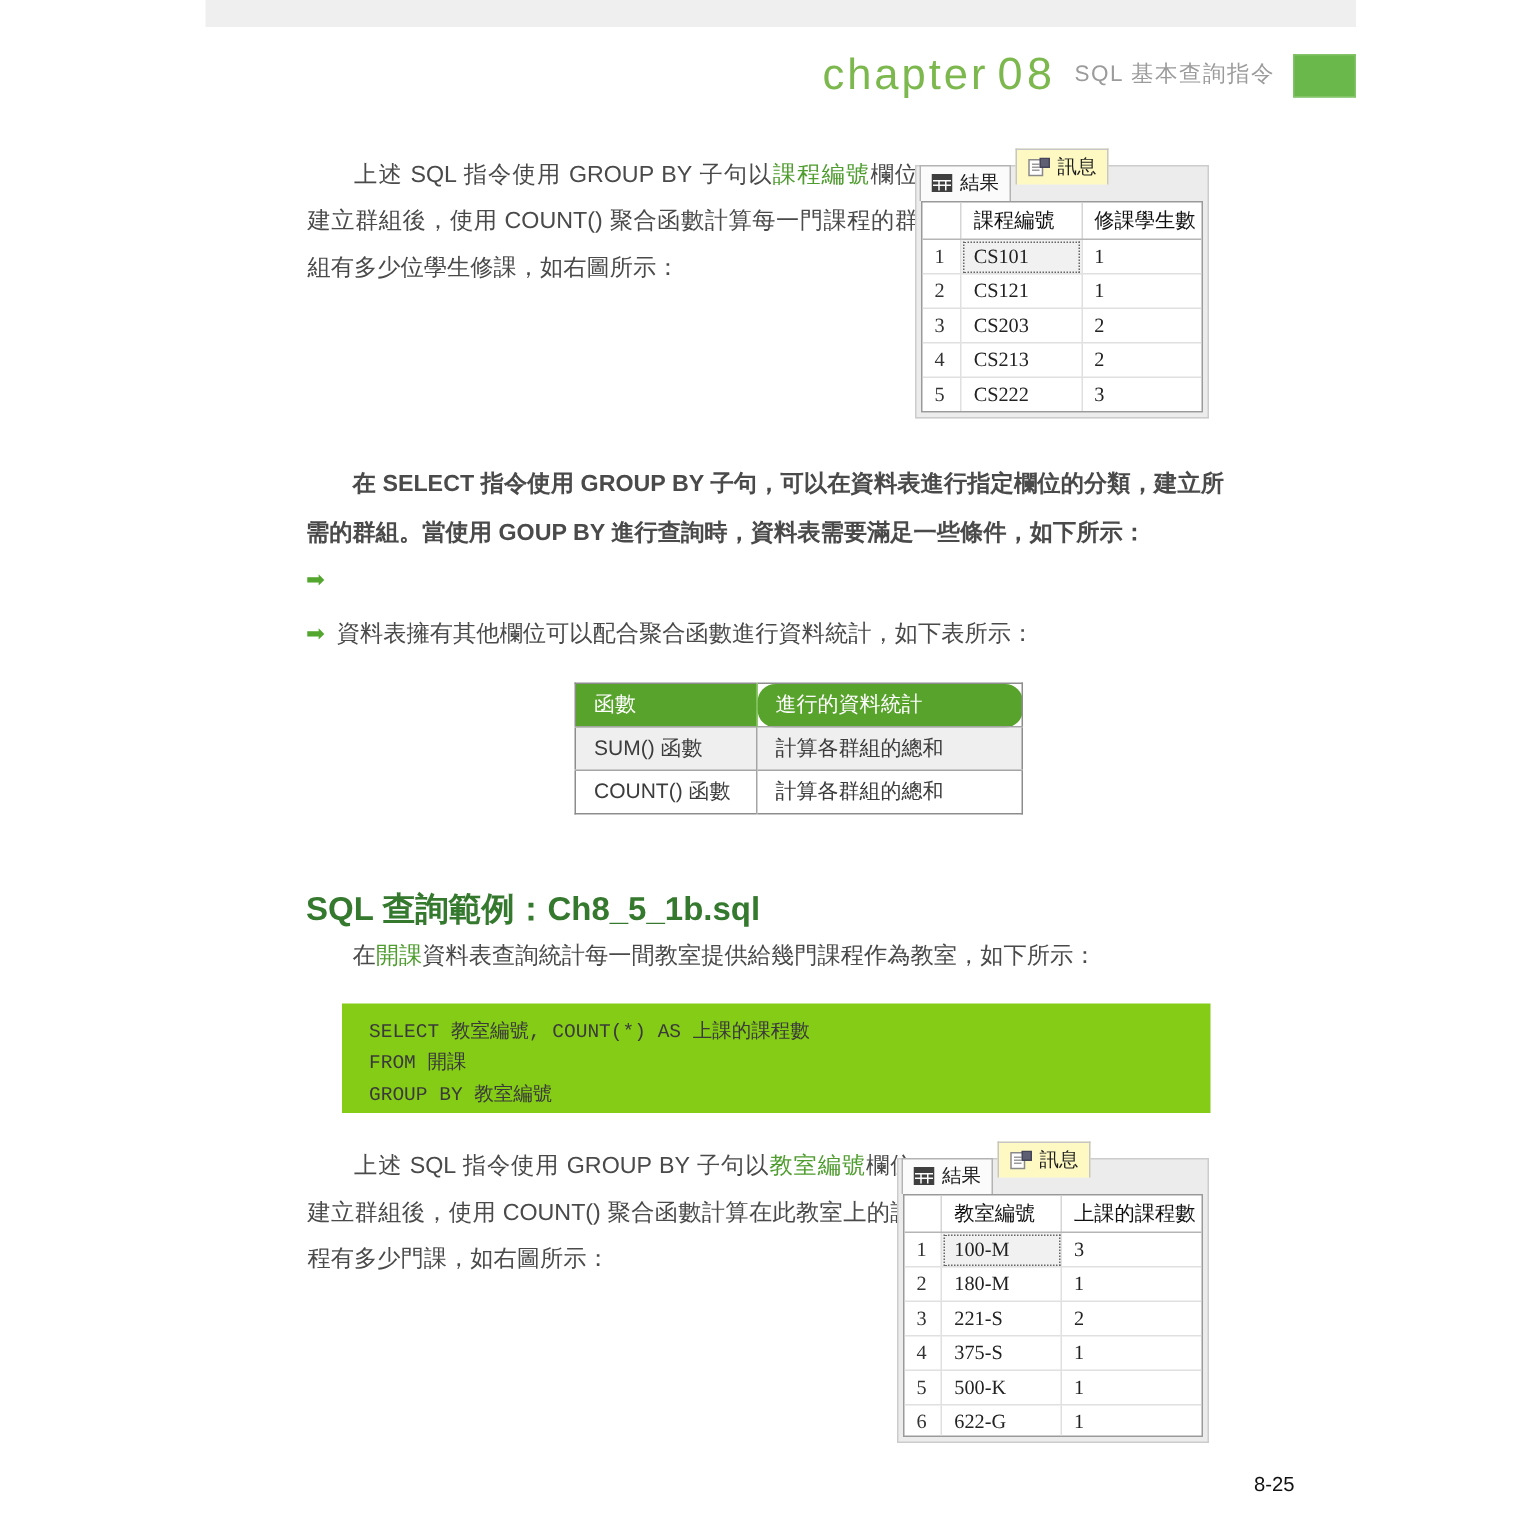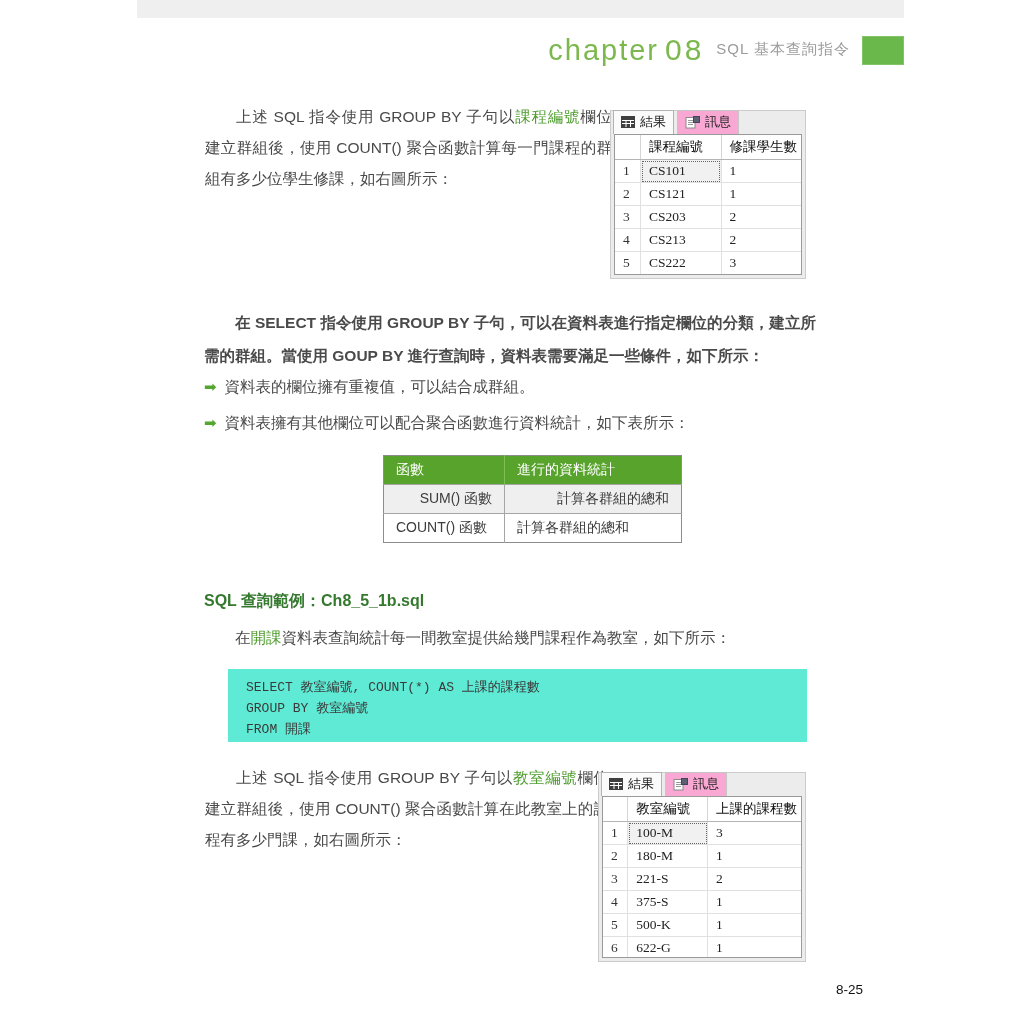--- a/index.html
+++ b/index.html
@@ -25,37 +25,37 @@
   .bullet-arrow{color:#53a62e;font-size:15px;line-height:30px;}
 
   
   .stats{position:absolute;left:383px;top:455px;border-collapse:collapse;border:1px solid #8d8d8d;}
   .stats th{background:#58a32c;color:#fff;font-size:14px;font-weight:normal;text-align:left;
             padding:5px 12px;border-right:1px solid #7fbf58;height:18px;}
   .stats td{font-size:14px;color:#3c3c3c;padding:5px 12px;border-top:1px solid #a5a5a5;
             border-right:1px solid #a5a5a5;height:17px;}
   .stats td:last-child,.stats th:last-child{border-right:none;}
   .stats .c1{width:96px;}
-  .stats .c2{width:152px;}
-  .stats tr.alt td{background:#efefef;text-align:right;}
-
-  
-  .sql-heading{position:absolute;left:204px;top:591px;font-size:16px;font-weight:bold;color:#35792f;}
+  .stats .c2{width:152px;border-radius:12px;}
+  .stats tr.alt td{background:#efefef;}
+
+  
+  .sql-heading{position:absolute;left:204px;top:591px;font-size:22px;font-weight:bold;color:#35792f;}
   .code{position:absolute;left:228px;top:669px;width:579px;height:73px;box-sizing:border-box;
-        background:#5eead4;padding:8px 0 0 18px;font-family:"Liberation Mono","DejaVu Sans Mono",monospace;
+        background:#84cc16;padding:8px 0 0 18px;font-family:"Liberation Mono","DejaVu Sans Mono",monospace;
         font-size:13px;line-height:21px;color:#3a3a3a;}
 
   
   .grid-panel{position:absolute;background:#ececec;border:1px solid #cccccc;box-sizing:border-box;}
   .gp1{left:610px;top:110px;width:196px;height:169px;}
   .gp2{left:598px;top:772px;width:208px;height:190px;}
   .grid-tabs{display:flex;align-items:flex-end;height:23px;padding-left:2px;gap:3px;}
   .tab{display:flex;align-items:center;gap:5px;font-size:13px;color:#1c1c1c;padding:2px 7px 3px;cursor:default;}
   .tab.active{background:#fbfbfb;border:1px solid #b3b3b3;border-bottom:none;}
-  .tab.inactive{background:#f9a8d4;border:1px solid #c6c6c6;border-bottom:none;margin-bottom:0px;}
+  .tab.inactive{background:#fef9c3;border:1px solid #c6c6c6;border-bottom:none;margin-bottom:11px;}
   .grid-body{position:absolute;left:3px;right:3px;top:23px;bottom:3px;background:#fff;border:1px solid #9a9a9a;overflow:hidden;}
   .rgrid{border-collapse:collapse;width:100%;}
   .rgrid th{font-size:13.5px;font-weight:normal;color:#111;text-align:left;padding:3px 4px 3px 8px;
             border-bottom:1px solid #b5b5b5;border-right:1px solid #d5d5d5;height:17px;white-space:nowrap;}
   .rgrid th:last-child{border-right:none;}
   .rgrid td{font-family:"Liberation Serif","DejaVu Serif",serif;font-size:13.5px;color:#222;
             padding:2px 4px 2px 8px;border-bottom:1px solid #e0e0e0;border-right:1px solid #e0e0e0;
             height:18px;white-space:nowrap;}
   .rgrid td:last-child{border-right:none;}
   .rgrid .num{width:22px;color:#333;}
@@ -140,21 +140,20 @@
       </tbody>
         </table>
     </div>
   </div>
 
   <div class="para indent" style="left:204px;top:306px;width:612px;line-height:33px;font-weight:bold;">在 SELECT 指令使用 GROUP BY 子句，可以在資料表進行指定欄位的分類，建立所需的群組。當使用 GOUP BY 進行查詢時，資料表需要滿足一些條件，如下所示：</div>
 
   <div class="bullets">
     <div class="bullet-row">
       <span class="bullet-arrow">➡</span>
-      <span>資料表的欄位擁有重複值，可以結合成群組。</span>
     </div>
     <div class="bullet-row">
       <span class="bullet-arrow">➡</span>
       <span>資料表擁有其他欄位可以配合聚合函數進行資料統計，如下表所示：</span>
     </div>
   </div>
 
   <table class="stats">
     <tbody>
         <tr>
@@ -171,22 +170,22 @@
     </tr>
   </tbody>
     </table>
 
   <div class="sql-heading">SQL 查詢範例：Ch8_5_1b.sql</div>
 
   <div class="para indent" style="left:204px;top:622px;width:612px;"><span>在</span><span class="hl">開課</span><span>資料表查詢統計每一間教室提供給幾門課程作為教室，如下所示：</span></div>
 
   <div class="code">
     <div>SELECT 教室編號, COUNT(*) AS 上課的課程數</div>
+    <div>FROM 開課</div>
     <div>GROUP BY 教室編號</div>
-    <div>FROM 開課</div>
   </div>
 
   <div class="para indent" style="left:205px;top:762px;width:404px;"><span>上述 SQL 指令使用 GROUP BY 子句以</span><span class="hl">教室編號</span><span>欄位建立群組後，使用 COUNT() 聚合函數計算在此教室上的課程有多少門課，如右圖所示：</span></div>
 
   <div class="grid-panel gp2">
     <div class="grid-tabs">
       <div class="tab active">
         <svg class="icon-svg" width="14" height="12" viewBox="0 0 14 12">
             <rect x="0.5" y="0.5" width="13" height="11" fill="#3f3f3f" stroke="#3f3f3f"></rect>
             <line x1="5" y1="4" x2="5" y2="11" stroke="#fff"></line>

